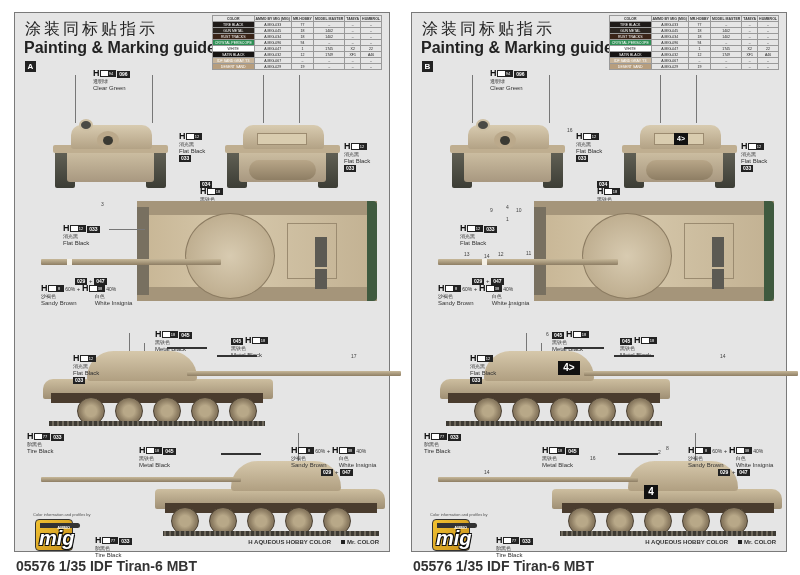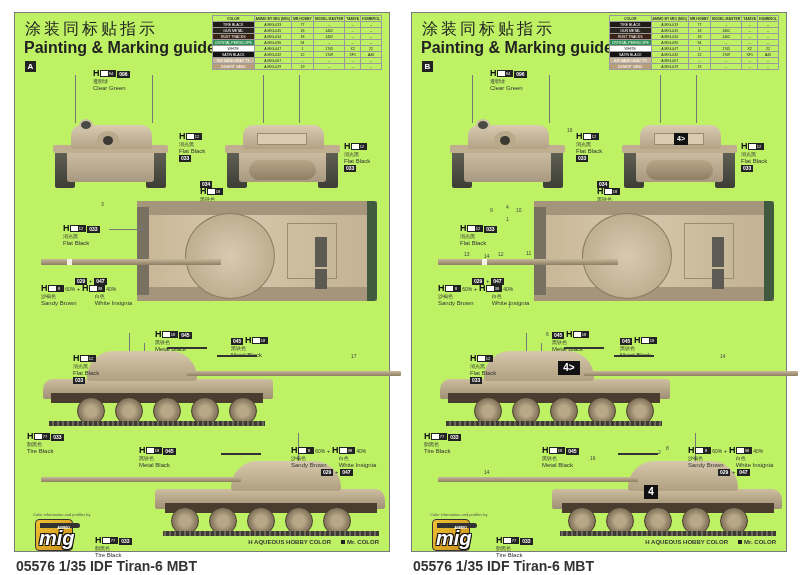--- a/index.html
+++ b/index.html
@@ -1,19 +1,19 @@
 <!DOCTYPE html>
 <html><head>
 <meta charset="utf-8">
 <style>
   * { box-sizing: border-box; margin: 0; padding: 0; }
   html, body { width: 800px; height: 575px; background: #fff; overflow: hidden; }
   body { position: relative; font-family: "Liberation Sans", sans-serif; color: #222; }
 
-  .sheet { position: absolute; top: 12px; width: 376px; height: 540px; border: 1px solid #7a7a7a; background: #bef264; }
+  .sheet { position: absolute; top: 12px; width: 376px; height: 540px; border: 1px solid #7a7a7a; background: #e5e5e5; }
   .sheet.a { left: 14px; }
   .sheet.b { left: 411px; }
 
   .title-cn { position: absolute; left: 10px; top: 6px; font-size: 16px; letter-spacing: 3px; color: #222; font-family: "DejaVu Sans", sans-serif; }
   .title-en { position: absolute; left: 9px; top: 26px; font-size: 16px; font-weight: bold; color: #222; }
   .sheet-badge { position: absolute; left: 10px; top: 48px; width: 11px; height: 11px; background: #222; color: #fff; font-size: 8px; font-weight: bold; text-align: center; line-height: 11px; }
 
   
   .ctable { position: absolute; left: 197px; top: 2px; width: 170px; border-collapse: collapse; font-size: 3.5px; }
   .ctable td, .ctable th { border: 0.5px solid #999; height: 6px; text-align: center; white-space: nowrap; overflow: hidden; padding: 0 1px; }

